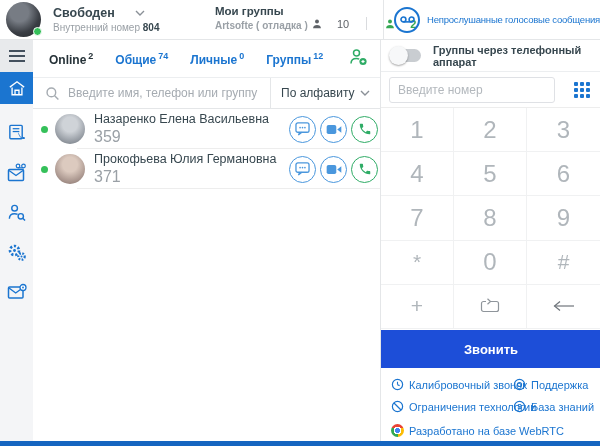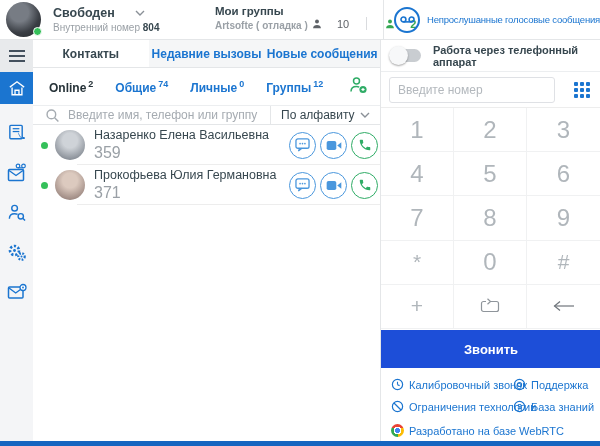--- a/index.html
+++ b/index.html
@@ -38,21 +38,21 @@
   
   .contacts-panel { position:absolute; left:33px; top:40px; width:347px; height:406px; background:#fff; }
   .tabs { display:flex; height:28px; background:#f5f6f7; border-bottom:1px solid #e4e6e8; }
   .tab { flex:1; text-align:center; line-height:28px; font-size:12px; font-weight:bold; color:#1b75d0; cursor:pointer; }
   .tab.active { background:#fff; color:#37474f; }
   .filters { height:37px; display:flex; align-items:center; padding:0 12px 0 16px; gap:22px; }
   .filter { font-size:12px; font-weight:bold; color:#1b75d0; cursor:pointer; }
   .filter.active { color:#263238; }
   .filter sup { font-size:9px; margin-left:2px; }
   .add-contact { margin-left:auto; }
-  .searchrow { height:20px; border-top:1px solid #eceef0; border-bottom:1px solid #e4e6e8; display:flex; align-items:center; }
+  .searchrow { height:32px; border-top:1px solid #eceef0; border-bottom:1px solid #e4e6e8; display:flex; align-items:center; }
   .search-left { flex:1; display:flex; align-items:center; padding-left:12px; gap:8px; }
   .search-input { border:none; outline:none; flex:1; font-size:12px; color:#37474f; font-family:inherit; background:transparent; }
   .search-input::placeholder { color:#a5abb1; }
   .sort-box { width:110px; height:100%; border-left:1px solid #e4e6e8; display:flex; align-items:center; justify-content:space-between; padding:0 10px; cursor:pointer; }
   .sort-label { font-size:12px; color:#37474f; }
   .contact-row { position:relative; height:40px; display:flex; align-items:center; padding-left:8px; }
   .contact-row::after { content:""; position:absolute; left:44px; right:0; bottom:0; height:1px; background:#ededed; }
   .presence-dot { width:7px; height:7px; border-radius:50%; background:#35c05a; margin-right:7px; flex:0 0 auto; }
   .c-avatar { width:30px; height:30px; border-radius:50%; margin-right:9px; flex:0 0 auto; }
   .c-avatar.p1 { background:radial-gradient(circle at 50% 35%, #cfd3d8 0 30%, #8d939b 75%, #6d737b 100%); }
@@ -197,25 +197,20 @@
       <svg width="20" height="18" viewBox="0 0 20 18">
           <rect x="1.5" y="4" width="14.5" height="11" rx="1" fill="none" stroke="#1b75d0" stroke-width="1.5"></rect>
           <path d="M2 5 L8.7 10 L15.5 5" fill="none" stroke="#1b75d0" stroke-width="1.4"></path>
           <circle cx="16" cy="4.5" r="3" fill="#fff" stroke="#1b75d0" stroke-width="1.3"></circle>
           <circle cx="16" cy="4.5" r="0.9" fill="#1b75d0"></circle>
         </svg>
     </div>
   </nav>
 
   <main class="contacts-panel">
-    <div class="tabs">
-      <div class="tab active">Контакты</div>
-      <div class="tab">Недавние вызовы</div>
-      <div class="tab">Новые сообщения</div>
-    </div>
 
     <div class="filters">
       <span class="filter active"><span>Online</span><sup>2</sup></span>
       <span class="filter"><span>Общие</span><sup>74</sup></span>
       <span class="filter"><span>Личные</span><sup>0</sup></span>
       <span class="filter"><span>Группы</span><sup>12</sup></span>
       <span class="add-contact">
         <svg width="19" height="18" viewBox="0 0 19 18">
             <circle cx="7.5" cy="5" r="3" fill="none" stroke="#2fac66" stroke-width="1.5"></circle>
             <path d="M2 15.5 c0-3.4 2.6-5 5.5-5 1 0 1.9.2 2.7.6" fill="none" stroke="#2fac66" stroke-width="1.5"></path>
@@ -303,21 +298,21 @@
         </button>
       </div>
     </div>
   </main>
 
   <aside class="right-panel">
     <div class="toggle-row">
       <div class="switch">
           <div class="knob"></div>
         </div>
-      <span class="toggle-label">Работа через телефонный аппарат</span>
+      <span class="toggle-label">Группы через телефонный аппарат</span>
     </div>
 
     <div class="number-row">
       <input class="number-input" type="text" placeholder="Введите номер" style="">
       <span class="grid-icon">
           <span></span>
           <span></span>
           <span></span>
           <span></span>
           <span></span>

